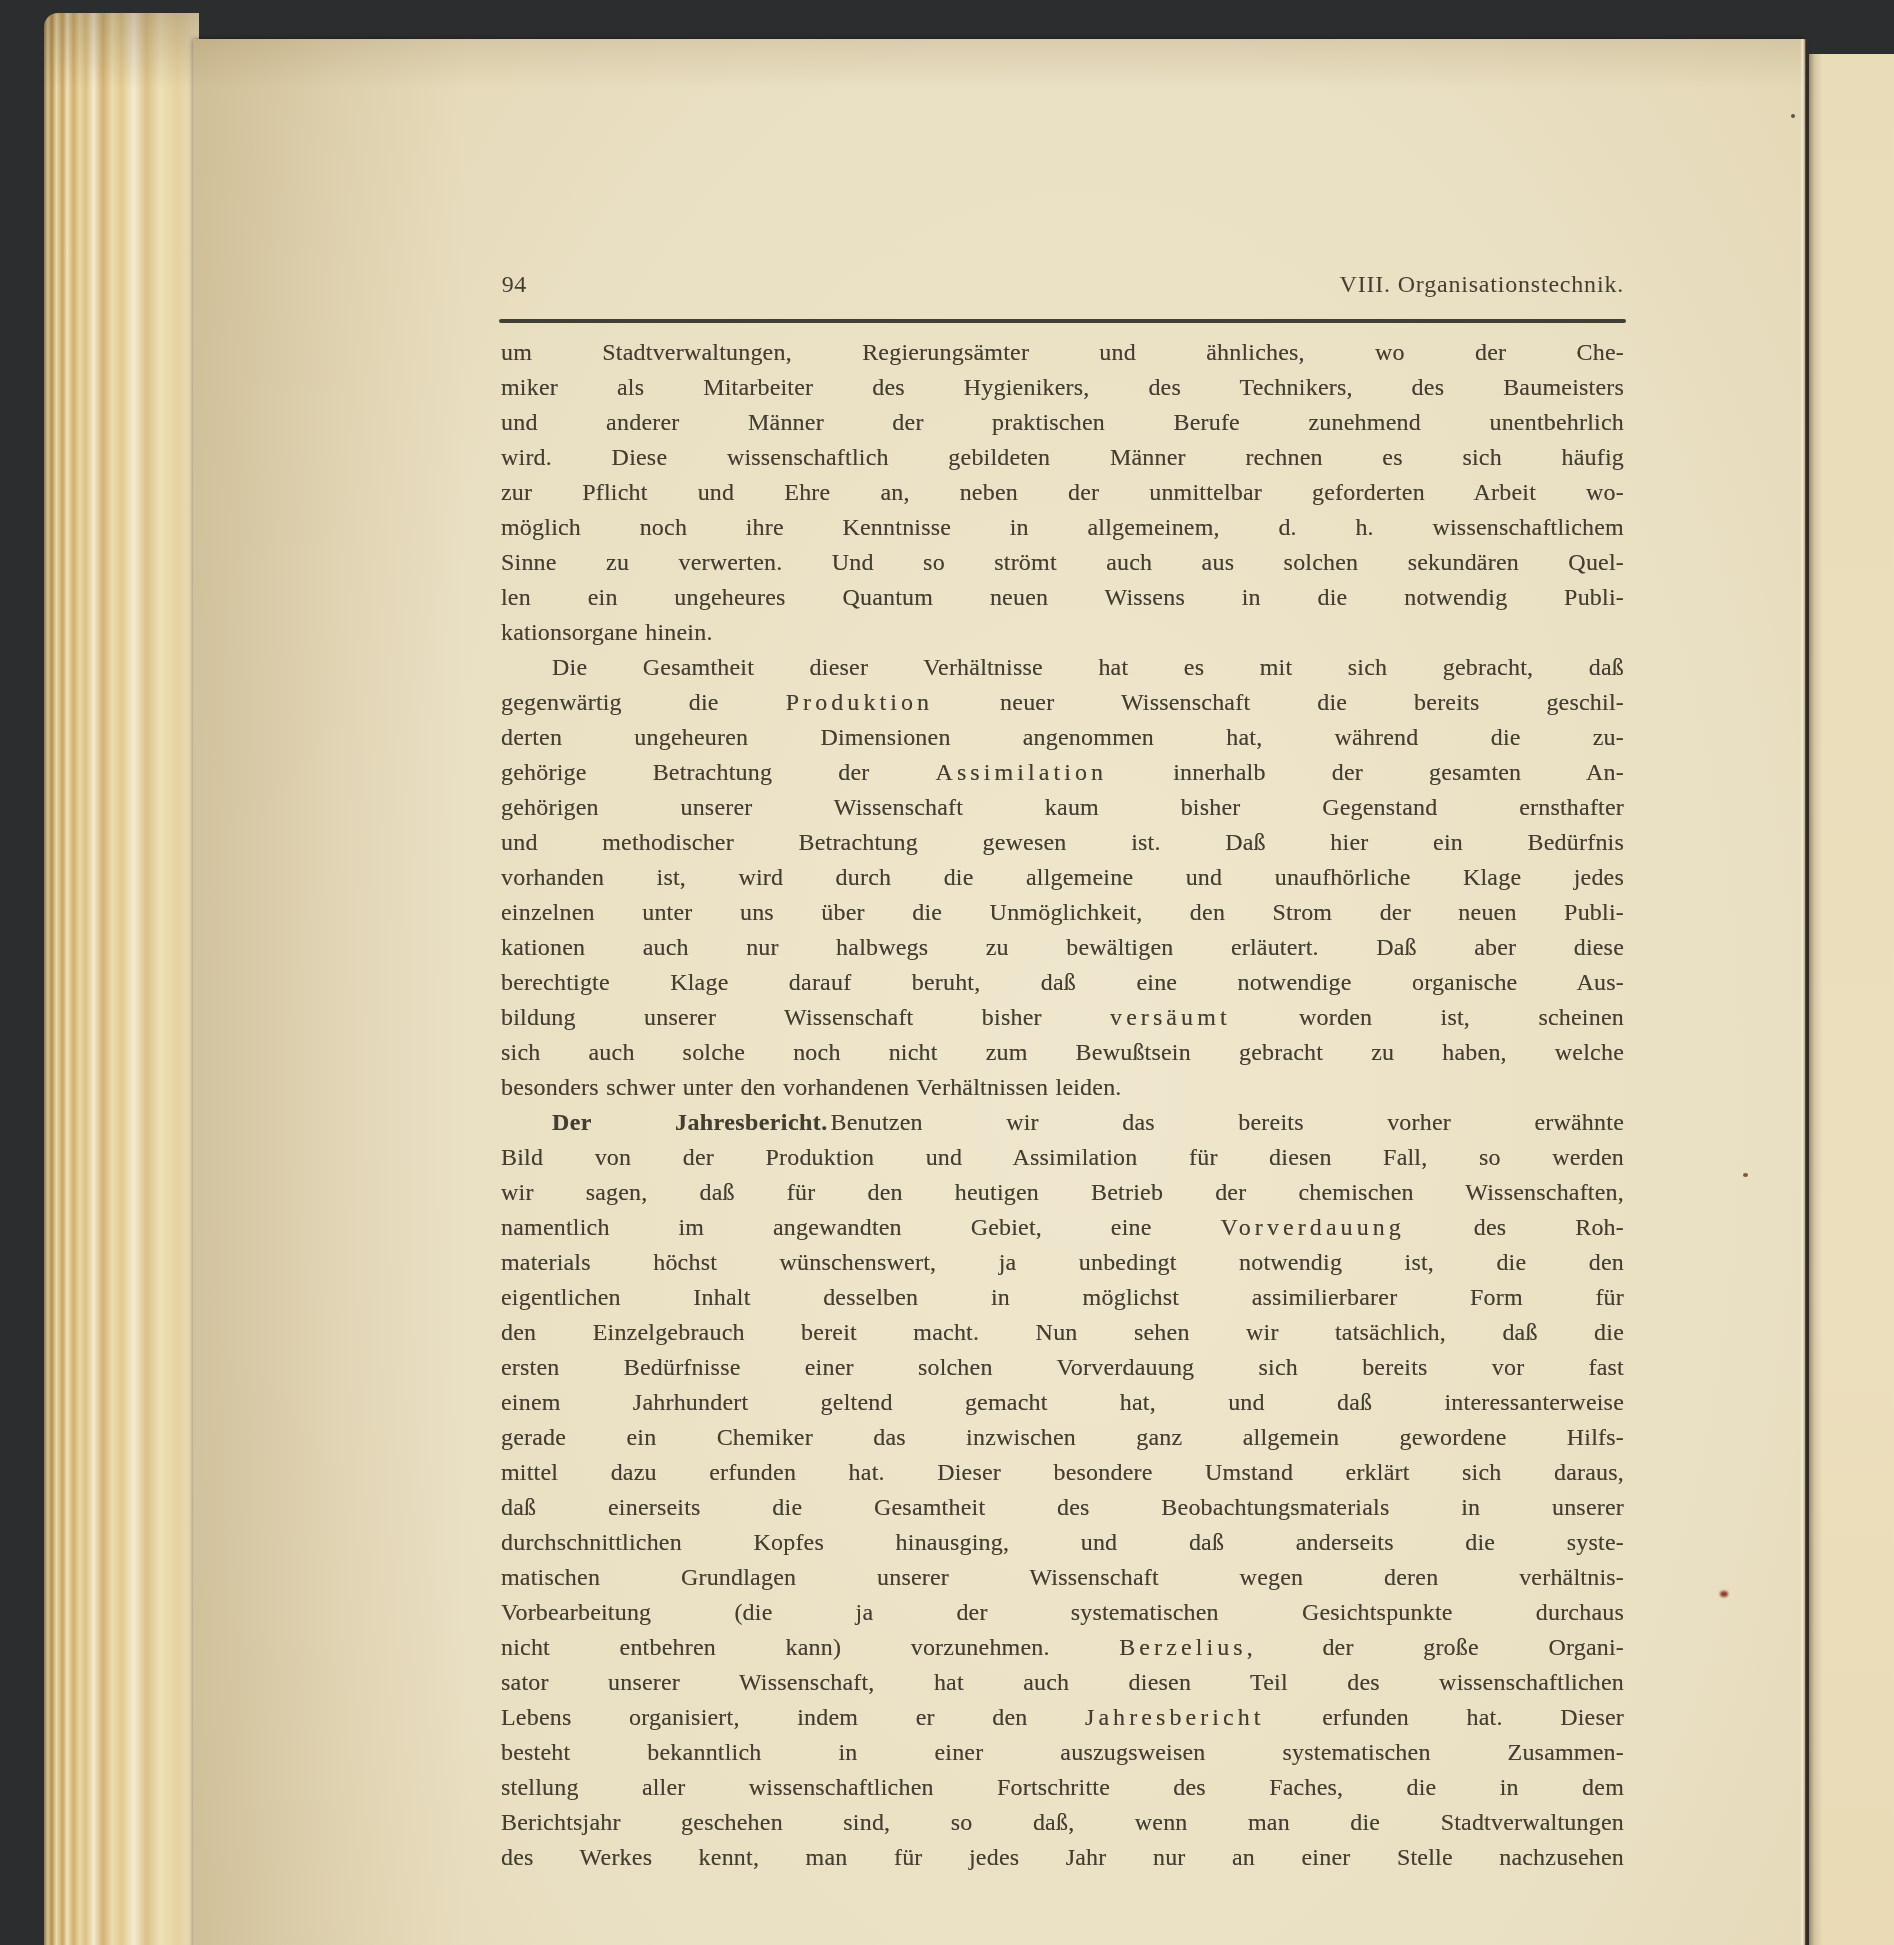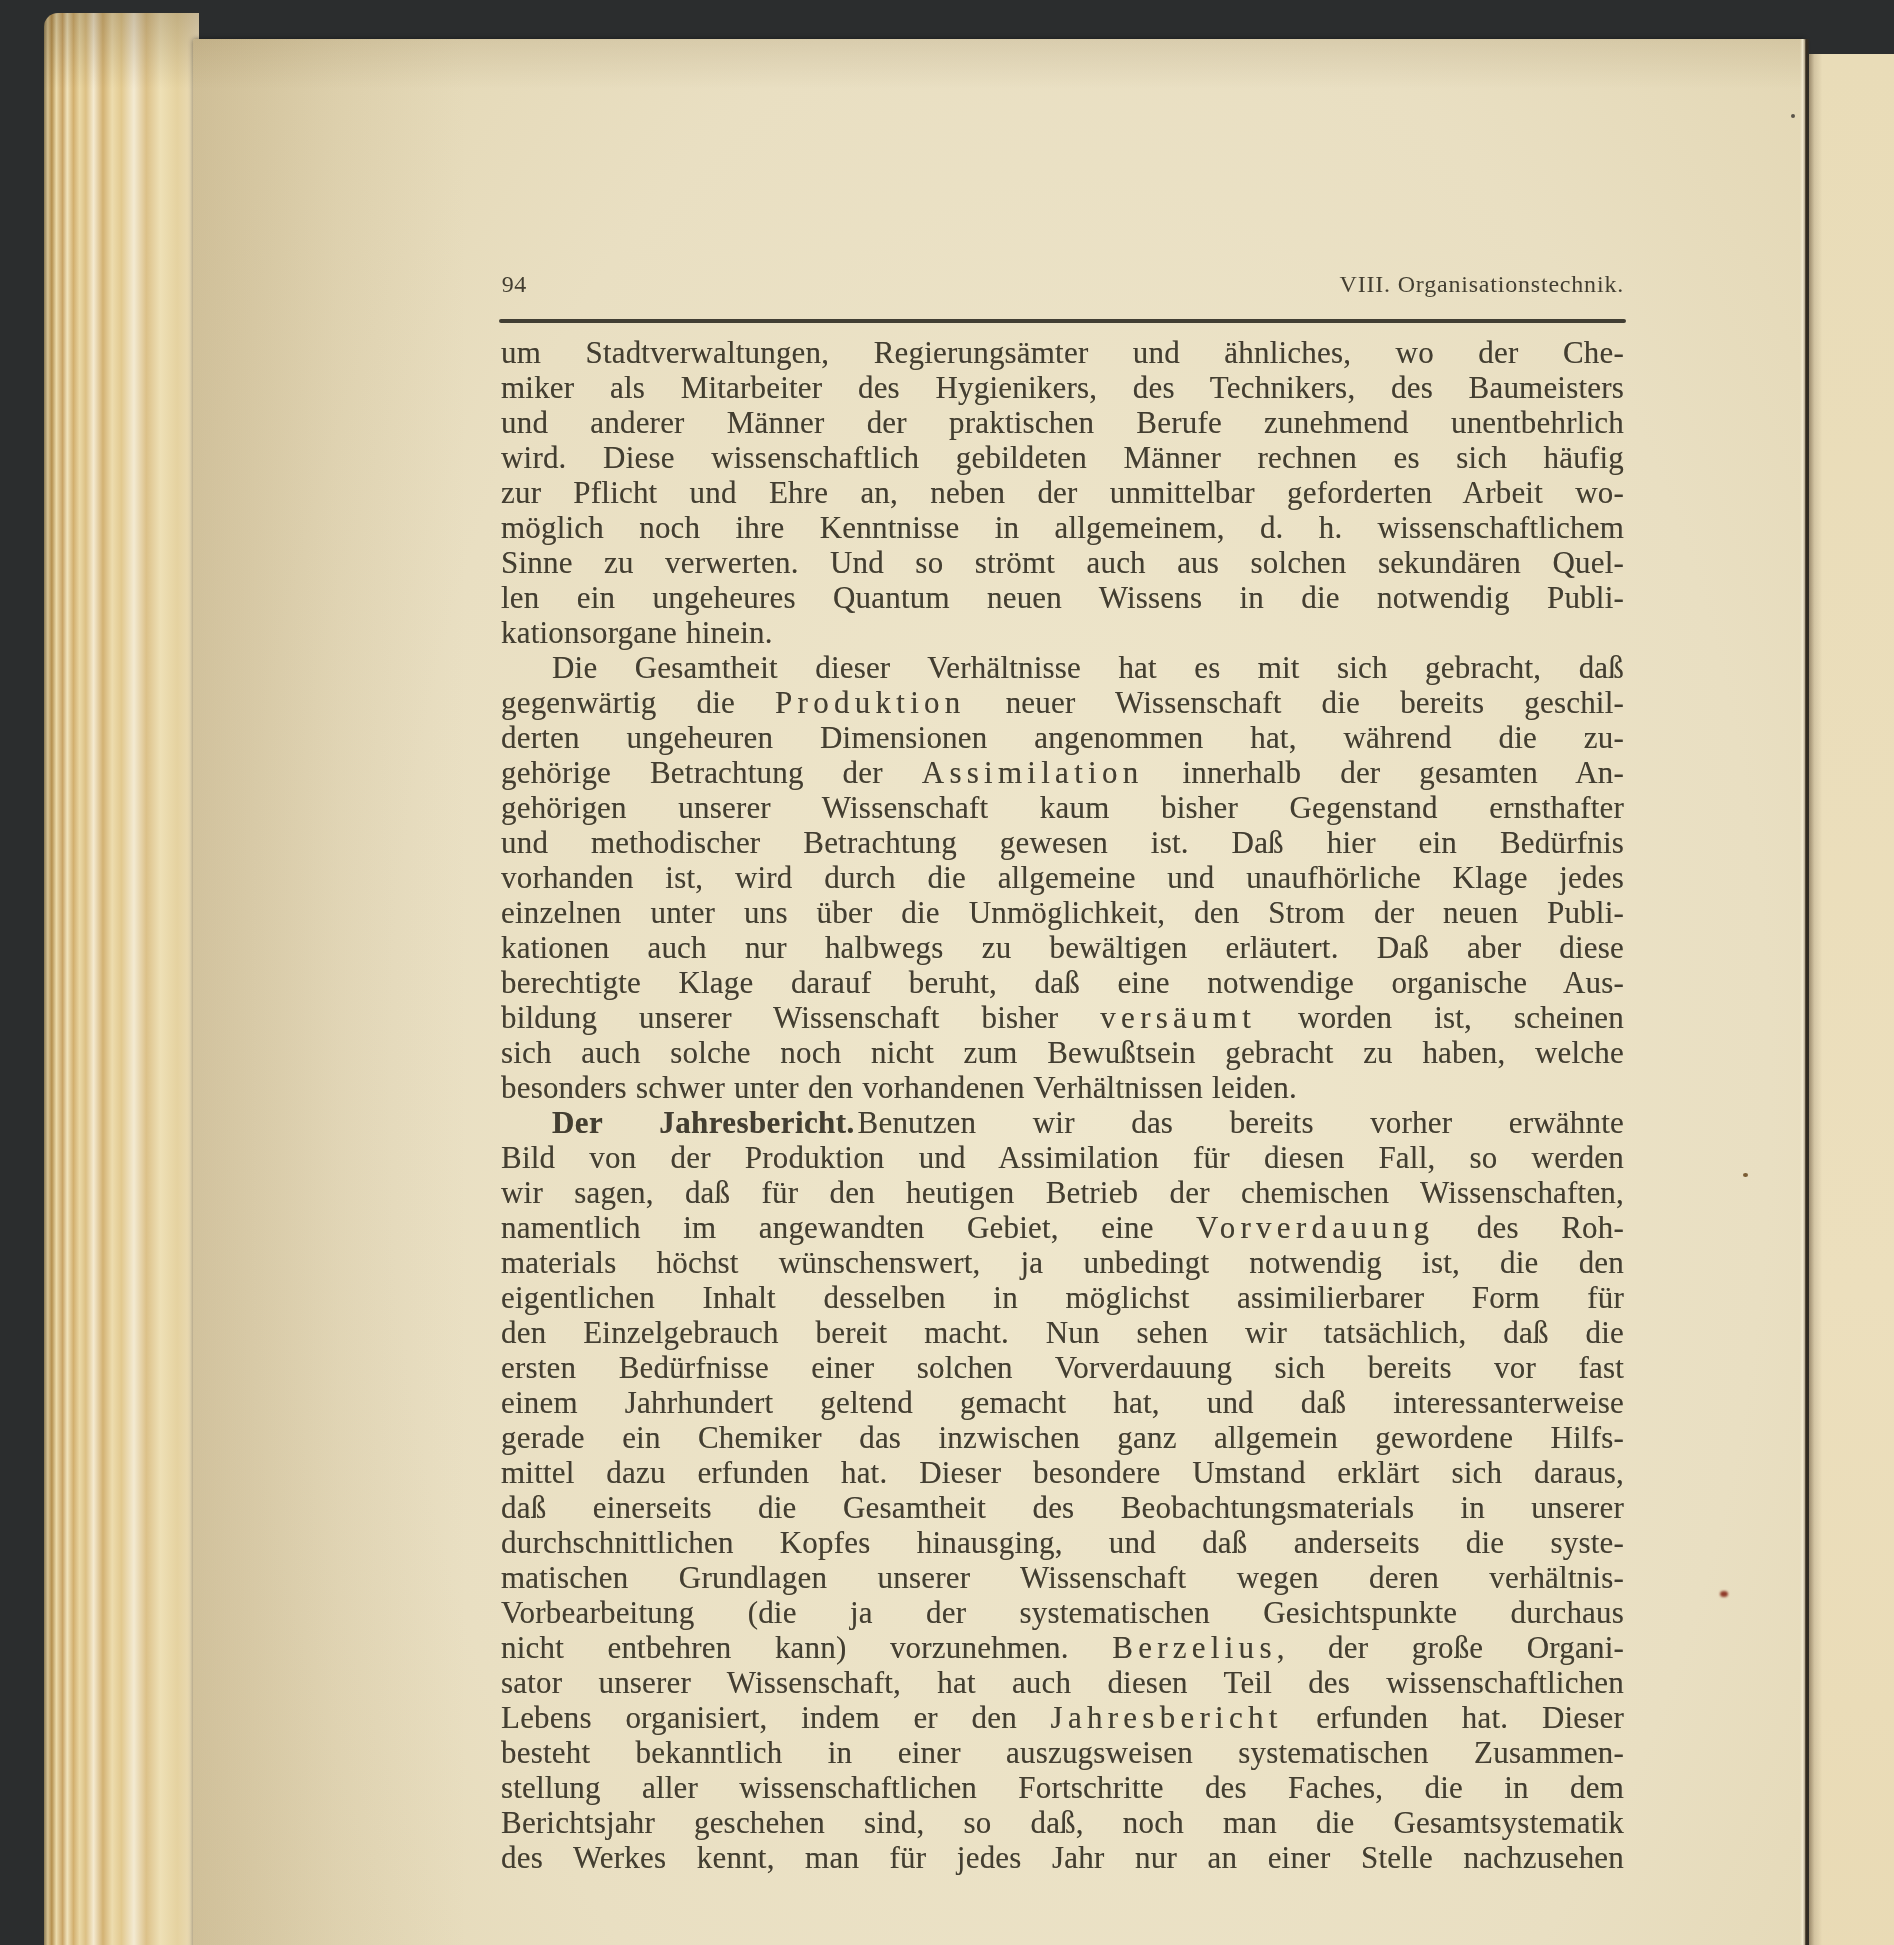--- a/index.html
+++ b/index.html
@@ -38,21 +38,21 @@
     background:linear-gradient(90deg, rgba(0,0,0,0) 0%, rgba(245,238,215,.8) 30%, rgba(70,50,25,.55) 70%, rgba(70,50,25,.1) 100%);}
 
   
   .content{position:absolute;left:501px;top:0;width:1123px;height:2514px;color:#433e31;}
   .running-header{position:absolute;top:270px;left:0;width:100%;height:31px;
     font-size:24px;line-height:28px;letter-spacing:0.4px;}
   .pagenum{position:absolute;left:0.8px;top:0;text-align:right;}
   .header-title{position:absolute;left:0;width:100%;top:0;text-align:right;letter-spacing:0.8px;}
   .header-rule{position:absolute;top:319px;left:-2.3px;width:1127px;height:4.3px;background:#413e33;border-radius:2.3px;}
 
-  .body-text{position:absolute;top:335px;left:0;width:1123px;font-size:31px;line-height:35px;
+  .body-text{position:absolute;top:335px;left:0;width:1123px;font-size:24px;line-height:35px;
     word-spacing:1.2px;letter-spacing:0.2px;text-shadow:0 0 0.5px rgba(62,56,40,.45);}
   .para{margin:0;}
   .line{height:35px;text-align:justify;text-align-last:justify;white-space:normal;overflow:visible;}
   .line.noj{text-align-last:left;}
   .line.indent{text-indent:51px;}
   .seg-bold{font-weight:bold;margin-right:3px;letter-spacing:0.4px;}
   .seg-spaced{letter-spacing:.17em;}
 
   .artifact{position:absolute;border-radius:50%;}
 </style>
@@ -115,21 +115,21 @@
           <div class="line"><span>mittel dazu erfunden hat. Dieser besondere Umstand erklärt sich daraus,</span></div>
           <div class="line"><span>daß einerseits die Gesamtheit des Beobachtungsmaterials in unserer</span></div>
           <div class="line"><span>durchschnittlichen Kopfes hinausging, und daß anderseits die syste-</span></div>
           <div class="line"><span>matischen Grundlagen unserer Wissenschaft wegen deren verhältnis-</span></div>
           <div class="line"><span>Vorbearbeitung (die ja der systematischen Gesichtspunkte durchaus</span></div>
           <div class="line"><span>nicht entbehren kann) vorzunehmen. </span><span class="seg-spaced">Berzelius</span><span>, der große Organi-</span></div>
           <div class="line"><span>sator unserer Wissenschaft, hat auch diesen Teil des wissenschaftlichen</span></div>
           <div class="line"><span>Lebens organisiert, indem er den </span><span class="seg-spaced">Jahresbericht</span><span> erfunden hat. Dieser</span></div>
           <div class="line"><span>besteht bekanntlich in einer auszugsweisen systematischen Zusammen-</span></div>
           <div class="line"><span>stellung aller wissenschaftlichen Fortschritte des Faches, die in dem</span></div>
-          <div class="line"><span>Berichtsjahr geschehen sind, so daß, noch man die Gesamtsystematik</span></div>
+          <div class="line"><span>Berichtsjahr geschehen sind, so daß, wenn man die Stadtverwaltungen</span></div>
           <div class="line"><span>des Werkes kennt, man für jedes Jahr nur an einer Stelle nachzusehen</span></div>
         </div>
       </div>
   </div>
 
 <div class="artifact" style="left: 1720px; top: 1591px; width: 7.8px; height: 6.2px; background: rgb(143, 59, 42); filter: blur(0.8px);"></div>
     <div class="artifact" style="left: 1791px; top: 114px; width: 4.3px; height: 4.3px; background: rgb(90, 84, 74); filter: blur(0.4px);"></div>
     <div class="artifact" style="left: 1743px; top: 1173px; width: 4.7px; height: 3.9px; background: rgb(122, 92, 52); filter: blur(0.4px);"></div>
   </div>
 

